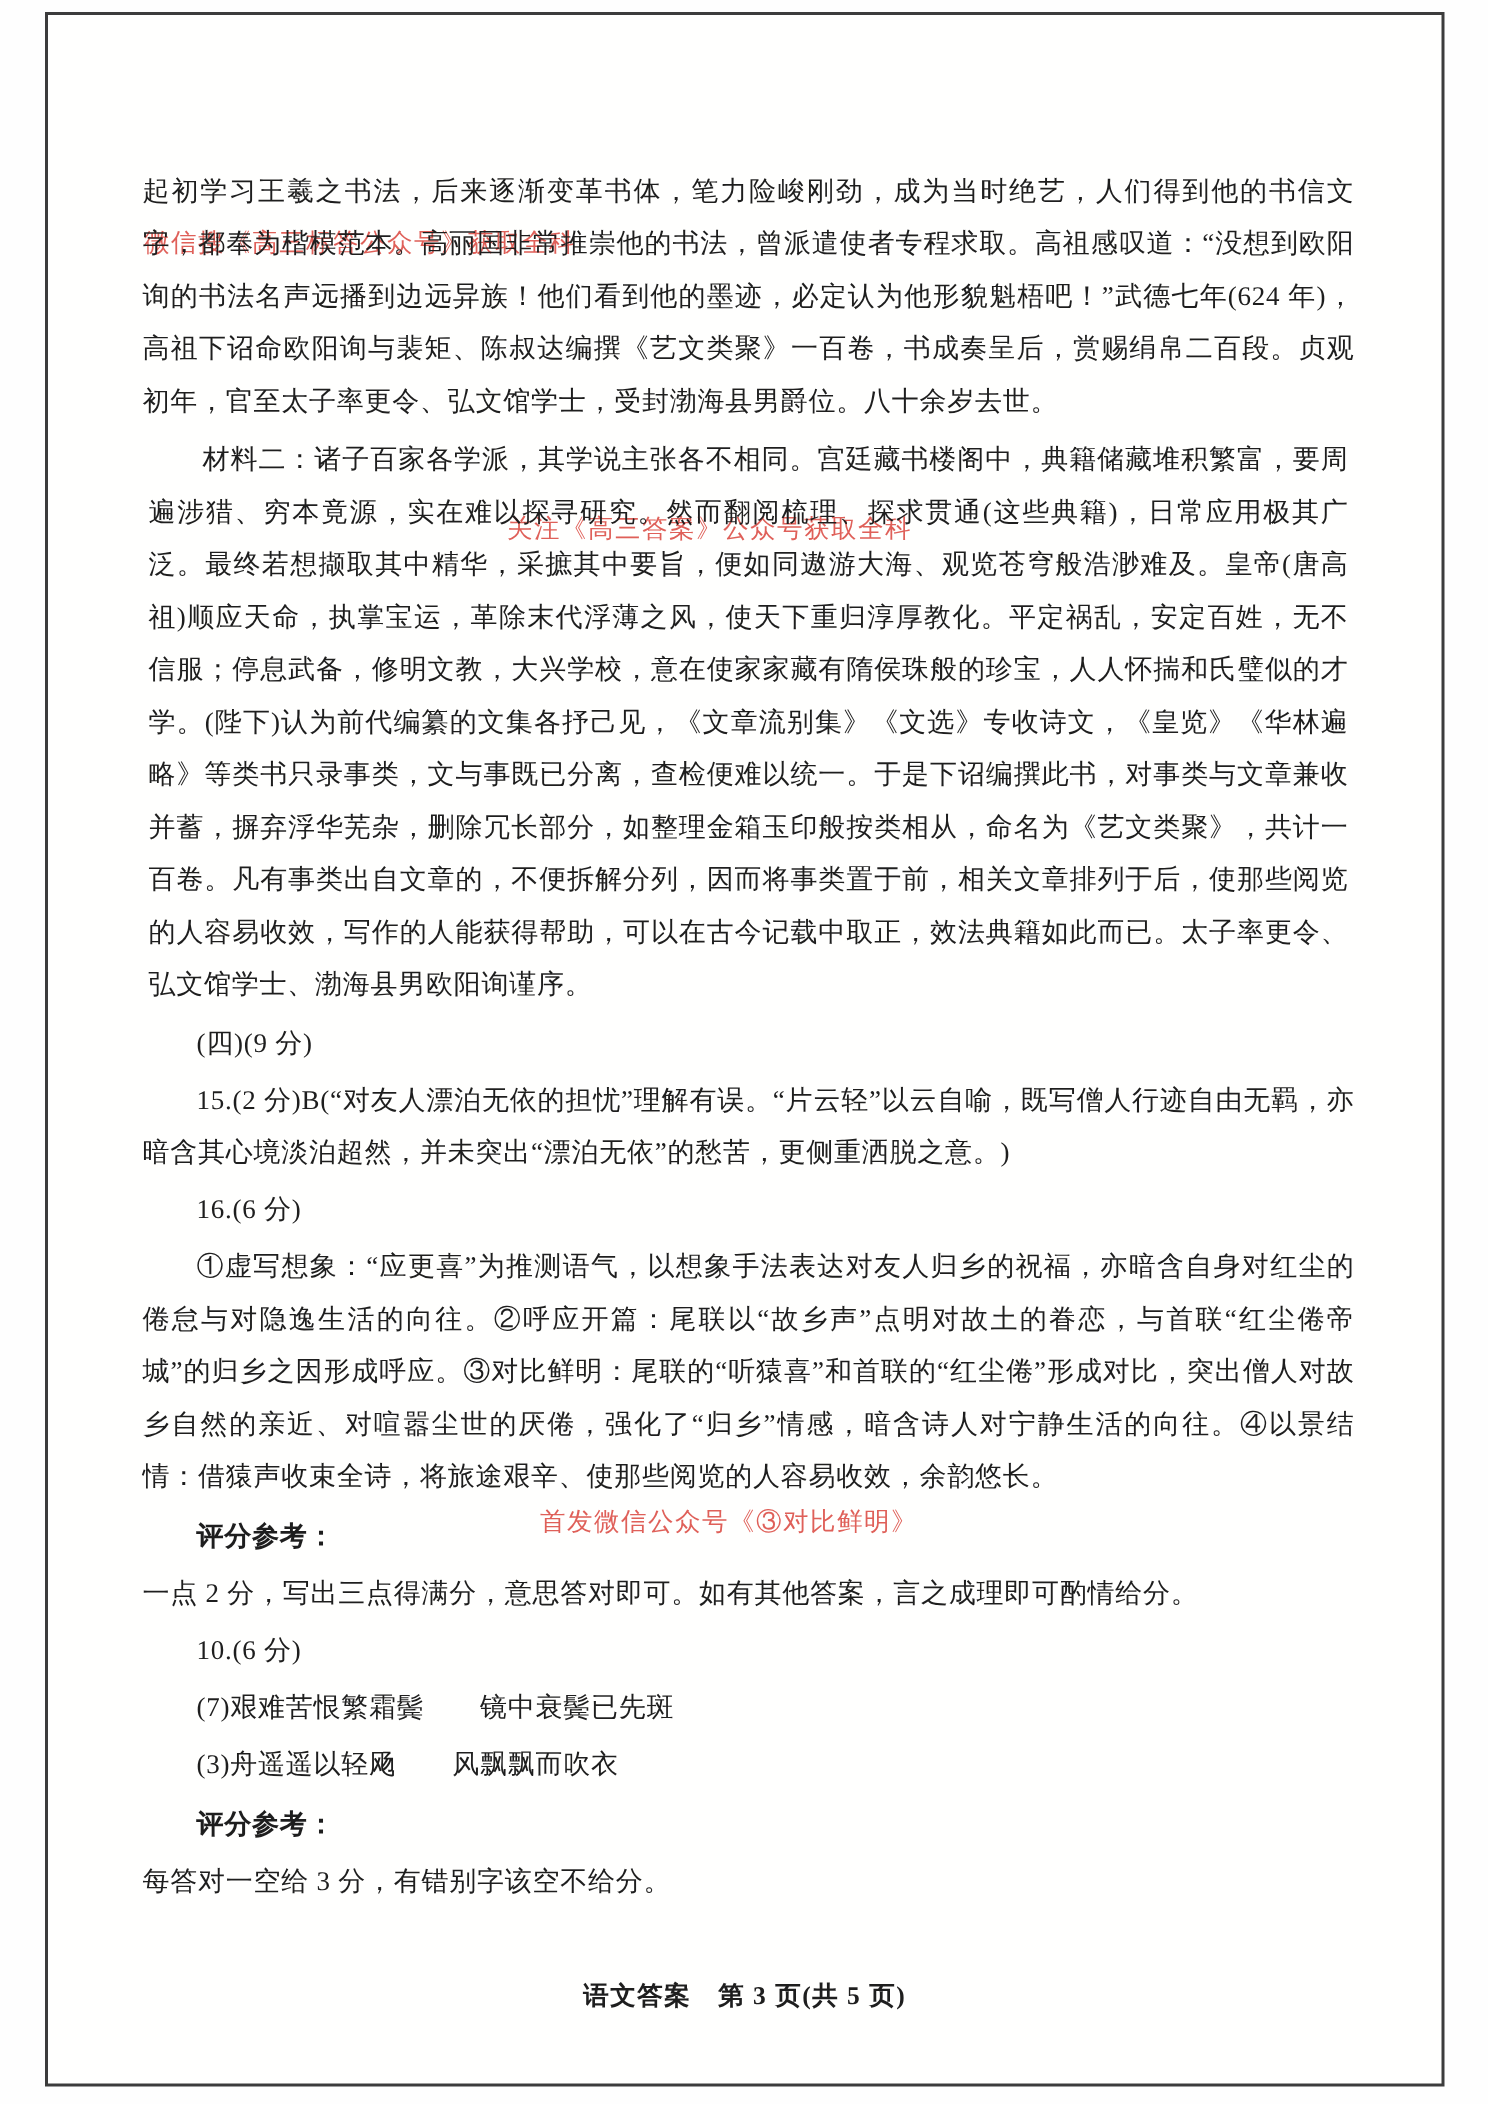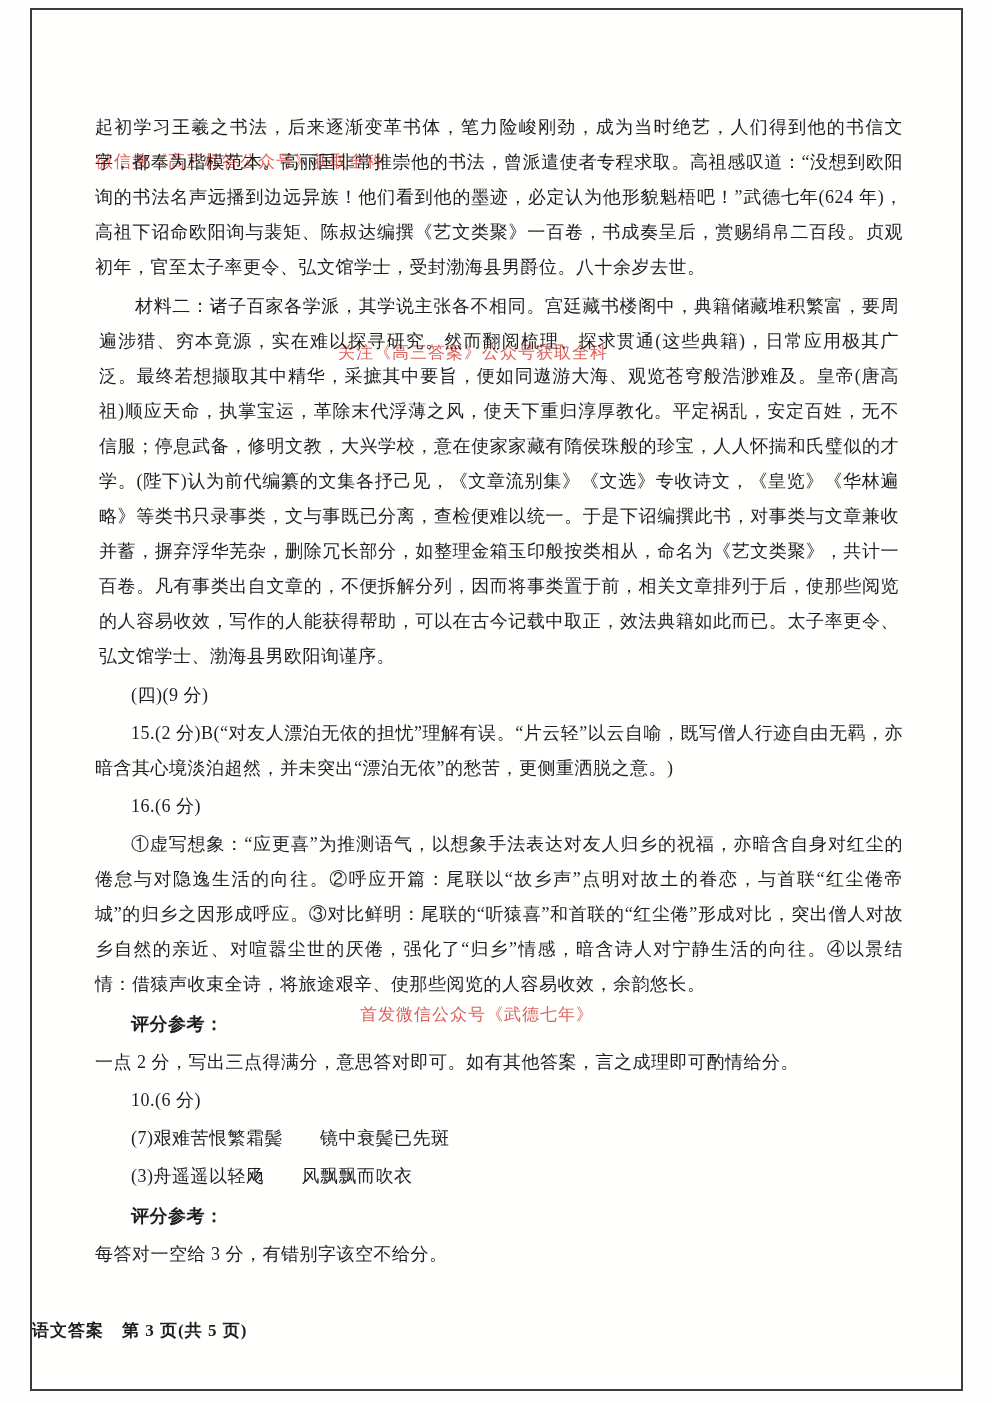--- a/index.html
+++ b/index.html
@@ -40,35 +40,36 @@
     letter-spacing: 1px;
     white-space: nowrap;
     font-family: "Liberation Serif", "DejaVu Serif", serif;
   }
   .wm1 { left: 64px;  top: 140px; text-align: right; }
   .wm2 { left: 306px; top: 331px; }
   .wm3 { left: 328px; top: 993px; }
   .footer {
     position: absolute;
     left: 0; right: 0; bottom: 47px;
+    text-align: center;
     font-size: 17px;
     font-weight: 700;
     letter-spacing: 1px;
     z-index: 2;
   }
 </style>
 </head>
 <body>
 
 <div class="scan">
   <div class="page-border">
 
     <div class="wm wm1">微信搜《高三标答公众号》获取全科</div>
     <div class="wm wm2">关注《高三答案》公众号获取全科</div>
-    <div class="wm wm3">首发微信公众号《武德七年》</div>
+    <div class="wm wm3">首发微信公众号《③对比鲜明》</div>
 
     <div class="content">
         <p class="block body">起初学习王羲之书法，后来逐渐变革书体，笔力险峻刚劲，成为当时绝艺，人们得到他的书信文字，都奉为楷模范本。高丽国非常推崇他的书法，曾派遣使者专程求取。高祖感叹道：“没想到欧阳询的书法名声远播到边远异族！他们看到他的墨迹，必定认为他形貌魁梧吧！”武德七年(624 年)，高祖下诏命欧阳询与裴矩、陈叔达编撰《艺文类聚》一百卷，书成奏呈后，赏赐绢帛二百段。贞观初年，官至太子率更令、弘文馆学士，受封渤海县男爵位。八十余岁去世。</p>
         <p class="block body-indent">材料二：诸子百家各学派，其学说主张各不相同。宫廷藏书楼阁中，典籍储藏堆积繁富，要周遍涉猎、穷本竟源，实在难以探寻研究。然而翻阅梳理、探求贯通(这些典籍)，日常应用极其广泛。最终若想撷取其中精华，采摭其中要旨，便如同遨游大海、观览苍穹般浩渺难及。皇帝(唐高祖)顺应天命，执掌宝运，革除末代浮薄之风，使天下重归淳厚教化。平定祸乱，安定百姓，无不信服；停息武备，修明文教，大兴学校，意在使家家藏有隋侯珠般的珍宝，人人怀揣和氏璧似的才学。(陛下)认为前代编纂的文集各抒己见，《文章流别集》《文选》专收诗文，《皇览》《华林遍略》等类书只录事类，文与事既已分离，查检便难以统一。于是下诏编撰此书，对事类与文章兼收并蓄，摒弃浮华芜杂，删除冗长部分，如整理金箱玉印般按类相从，命名为《艺文类聚》，共计一百卷。凡有事类出自文章的，不便拆解分列，因而将事类置于前，相关文章排列于后，使那些阅览的人容易收效，写作的人能获得帮助，可以在古今记载中取正，效法典籍如此而已。太子率更令、弘文馆学士、渤海县男欧阳询谨序。</p>
         <p class="block item">(四)(9 分)</p>
         <p class="block item">15.(2 分)B(“对友人漂泊无依的担忧”理解有误。“片云轻”以云自喻，既写僧人行迹自由无羁，亦暗含其心境淡泊超然，并未突出“漂泊无依”的愁苦，更侧重洒脱之意。)</p>
         <p class="block item">16.(6 分)</p>
         <p class="block item">①虚写想象：“应更喜”为推测语气，以想象手法表达对友人归乡的祝福，亦暗含自身对红尘的倦怠与对隐逸生活的向往。②呼应开篇：尾联以“故乡声”点明对故土的眷恋，与首联“红尘倦帝城”的归乡之因形成呼应。③对比鲜明：尾联的“听猿喜”和首联的“红尘倦”形成对比，突出僧人对故乡自然的亲近、对喧嚣尘世的厌倦，强化了“归乡”情感，暗含诗人对宁静生活的向往。④以景结情：借猿声收束全诗，将旅途艰辛、使那些阅览的人容易收效，余韵悠长。</p>
         <p class="block item-bold">评分参考：</p>
         <p class="block note">一点 2 分，写出三点得满分，意思答对即可。如有其他答案，言之成理即可酌情给分。</p>

